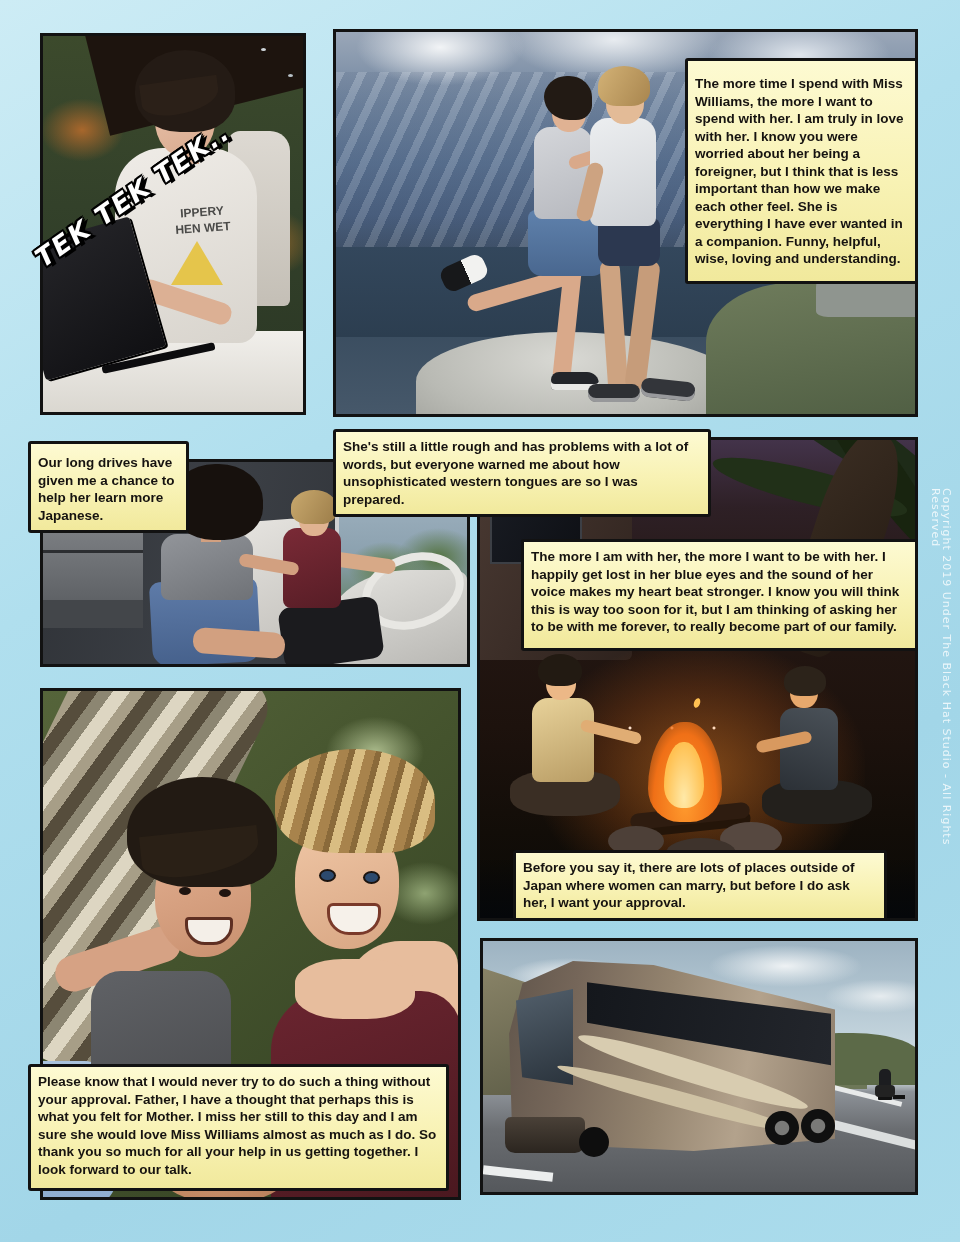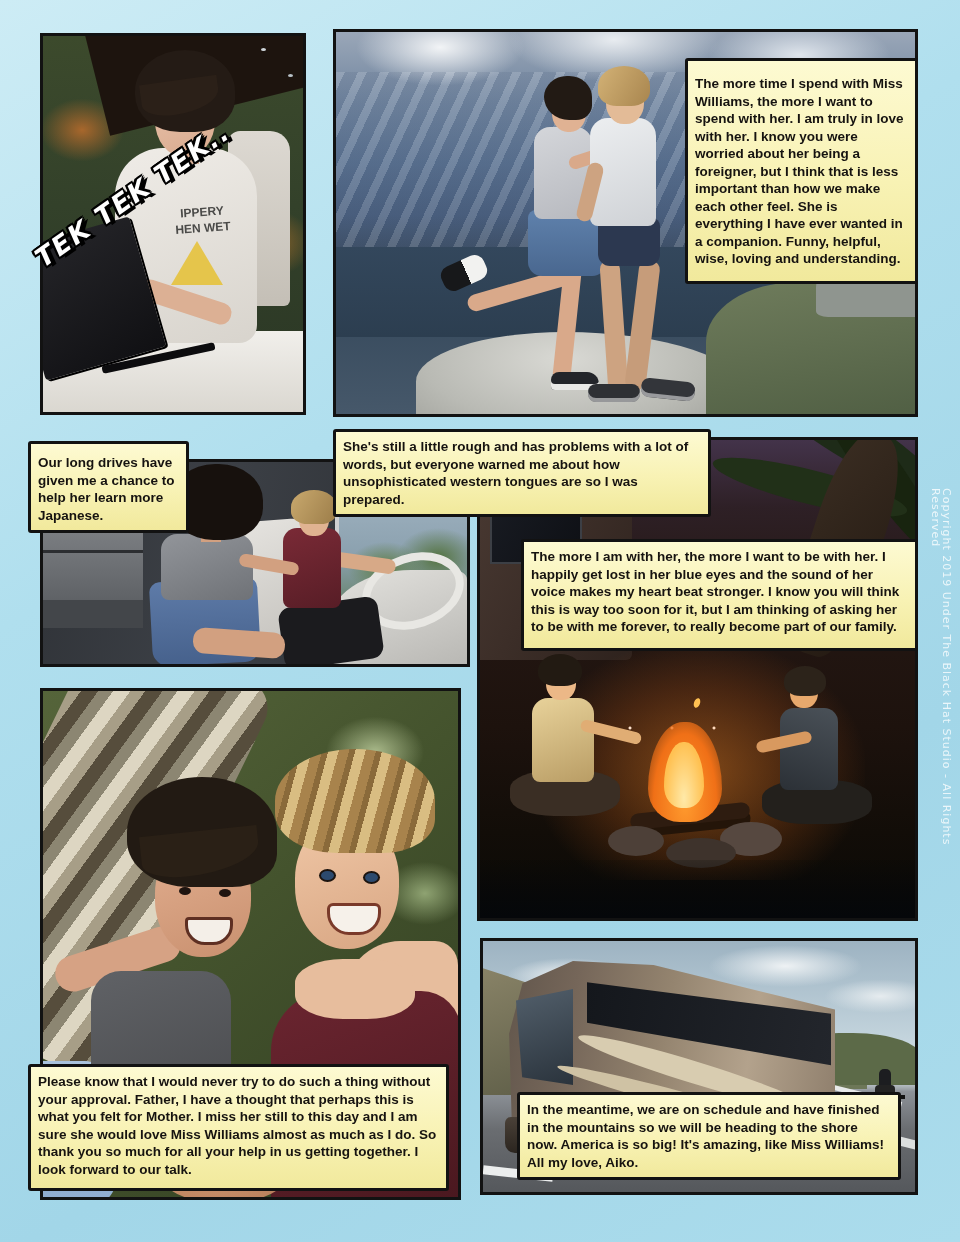--- a/index.html
+++ b/index.html
@@ -208,22 +208,22 @@
 
 
   <div class="cap" style="left:685px;top:58px;width:233px;min-height:226px;padding-top:14px;">The more time I spend with Miss Williams, the more I want to spend with her.  I am truly in love with her.  I know you were worried about her being a foreigner, but I think that is less important than how we make each other feel.  She is everything I have ever wanted in a companion.  Funny, helpful, wise, loving and understanding.</div>
 
   <div class="cap" style="left:28px;top:441px;width:161px;min-height:82px;padding-top:10px;">Our long drives have given me a chance to help her learn more Japanese.</div>
 
   <div class="cap" style="left:333px;top:429px;width:378px;min-height:76px;">She's still a little rough and has problems with a lot of words, but everyone warned me about how unsophisticated western tongues are so I was prepared.</div>
 
   <div class="cap" style="left:521px;top:539px;width:397px;min-height:112px;">The more I am with her, the more I want to be with her.  I happily get lost in her blue eyes and the sound of her voice makes my heart beat stronger.  I know you will think this is way too soon for it, but I am thinking of asking her to be with me forever, to really become part of our family.</div>
 
+  <div class="cap" style="left:513px;top:850px;width:374px;min-height:64px;">Before you say it, there are lots of places outside of Japan where women can marry, but before I do ask her, I want your approval.</div>
 
   <div class="cap" style="left:28px;top:1064px;width:421px;min-height:127px;">Please know that I would never try to do such a thing without your approval.  Father, I have a thought that perhaps this is what you felt for Mother.  I miss her still to this day and I am sure she would love Miss Williams almost as much as I do.  So thank you so much for all your help in us getting together. I look forward to our talk.</div>
 
-  <div class="cap" style="left:517px;top:1092px;width:384px;min-height:78px;">In the meantime, we are on schedule and have finished in the mountains so we will be heading to the shore now.  America is so big!  It's amazing, like Miss Williams!  All my love, Aiko.</div>
 
   <div class="sfx" style="left:38px;top:248px;">TEK TEK TEK..</div>
 
   <div class="vert" style="left:930px;top:488px;height:370px;">Copyright 2019 Under The Black Hat Studio - All Rights Reserved</div>
 
 </div>
 
 </body></html>

